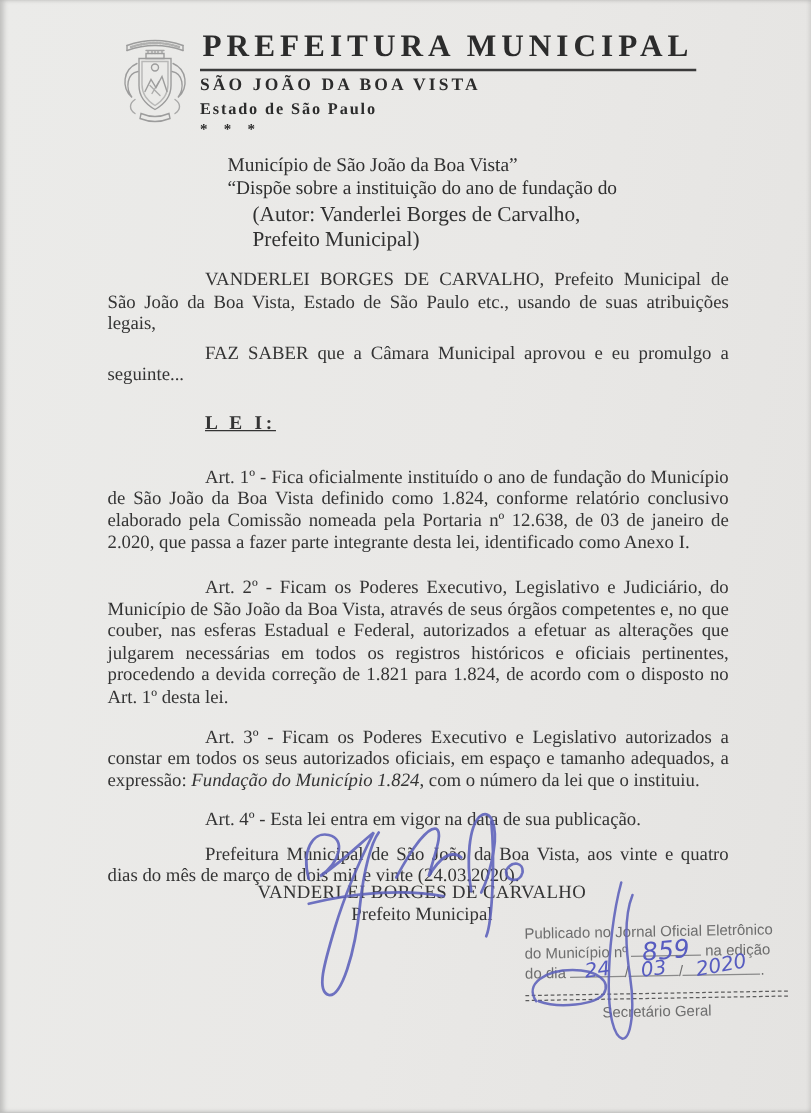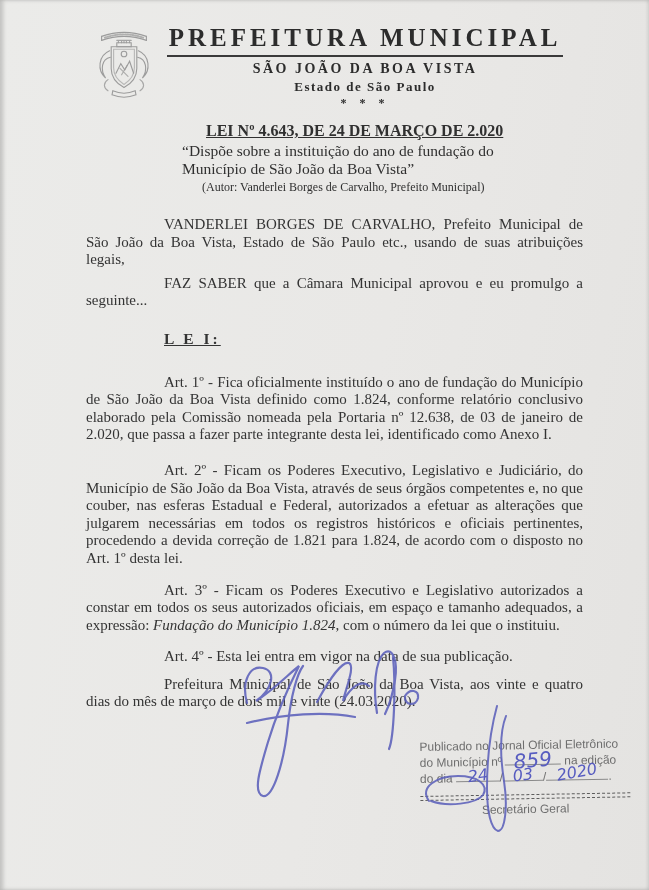--- a/index.html
+++ b/index.html
@@ -5,33 +5,33 @@
   html,body{margin:0;padding:0;}
   body{width:649px;height:890px;background:#cfcfcd;font-family:"Liberation Serif",serif;}
   .page{
     position:relative;width:649px;height:890px;overflow:hidden;
     background:linear-gradient(100deg,#ebebe9 0%,#e9e8e6 55%,#e4e3e1 100%);
     box-shadow:inset 3px 0 4px rgba(0,0,0,.18), inset -2px 0 3px rgba(0,0,0,.08);
     color:#333;
   }
   
   .crest{position:absolute;left:92px;top:22px;width:64px;height:80px;opacity:.85;}
-  .header{position:absolute;left:160px;top:24px;width:410px;text-align:center;color:#2c2c2c;}
+  .header{position:absolute;left:160px;top:24px;width:410px;text-align:left;color:#2c2c2c;}
   .org-title{
     display:inline-block;margin:0;font-size:25px;font-weight:bold;letter-spacing:4px;
     border-bottom:2px solid #3a3a3a;padding:0 2px 3px 2px;white-space:nowrap;
   }
   .city{font-size:14px;font-weight:bold;letter-spacing:2.5px;margin-top:4px;}
   .state{font-size:13px;font-weight:bold;letter-spacing:1.5px;margin-top:2px;}
   .stars{font-size:12px;font-weight:bold;letter-spacing:5px;margin-top:1px;}
   
   .title-block{position:absolute;left:86px;top:122px;width:420px;color:#303030;}
   .law-title{font-size:16px;font-weight:bold;text-decoration:underline;margin-left:120px;white-space:nowrap;}
   .law-quote{font-size:15.5px;margin-left:96px;margin-top:2px;line-height:18px;}
-  .law-author{font-size:12px;margin-left:116px;margin-top:2px;}
+  .law-author{font-size:17px;margin-left:116px;margin-top:2px;}
   
   .body-col{position:absolute;left:86px;top:216px;width:497px;font-size:15px;line-height:17.6px;color:#343434;}
   .body-col p{margin:0;text-align:justify;text-indent:78px;}
   .p2{margin-top:6px !important;}
   .lei-heading{margin-top:20px;margin-left:78px;font-weight:bold;font-size:15.5px;letter-spacing:3px;text-decoration:underline;}
   .art1{margin-top:26px !important;}
   .art2{margin-top:18px !important;}
   .art3{margin-top:14px !important;}
   .art4{margin-top:14px !important;}
   .closing{margin-top:10px !important;}
@@ -88,40 +88,41 @@
   </svg>
 
   <div class="header">
     <div class="org-title">PREFEITURA  MUNICIPAL</div>
     <div class="city">SÃO JOÃO DA BOA VISTA</div>
     <div class="state">Estado de São Paulo</div>
     <div class="stars">* * *</div>
   </div>
 
   <div class="title-block">
-    <div class="law-title">LEI Nº 4.643, DE 24 DE MARÇO DE 2.020</div>
     <div class="law-quote">
+      <div>Município de São João da Boa Vista”</div>
       <div>“Dispõe sobre a instituição do ano de fundação do</div>
-      <div>Município de São João da Boa Vista”</div>
     </div>
     <div class="law-author">(Autor: Vanderlei Borges de Carvalho, Prefeito Municipal)</div>
   </div>
 
   <div class="body-col">
     <p class="p1">VANDERLEI BORGES DE CARVALHO, Prefeito Municipal de São João da Boa Vista, Estado de São Paulo etc., usando de suas atribuições legais,</p>
     <p class="p2">FAZ SABER que a Câmara Municipal aprovou e eu promulgo a seguinte...</p>
     <div class="lei-heading">L E I:</div>
     <p class="art1">Art. 1º - Fica oficialmente instituído o ano de fundação do Município de São João da Boa Vista definido como 1.824, conforme relatório conclusivo elaborado pela Comissão nomeada pela Portaria nº 12.638, de 03 de janeiro de 2.020, que passa a fazer parte integrante desta lei, identificado como Anexo I.</p>
     <p class="art2">Art. 2º - Ficam os Poderes Executivo, Legislativo e Judiciário, do Município de São João da Boa Vista, através de seus órgãos competentes e, no que couber, nas esferas Estadual e Federal, autorizados a efetuar as alterações que julgarem necessárias em todos os registros históricos e oficiais pertinentes, procedendo a devida correção de 1.821 para 1.824, de acordo com o disposto no Art. 1º desta lei.</p>
     <p class="art3"><span>Art. 3º - Ficam os Poderes Executivo e Legislativo autorizados a constar em todos os seus autorizados oficiais, em espaço e tamanho adequados, a expressão: </span><span class="bold-italic">Fundação do Município 1.824</span><span>, com o número da lei que o instituiu.</span></p>
     <p class="art4">Art. 4º - Esta lei entra em vigor na data de sua publicação.</p>
     <p class="closing">Prefeitura Municipal de São João da Boa Vista, aos vinte e quatro dias do mês de março de dois mil e vinte (24.03.2020).</p>
   </div>
 
   <div class="sig-block">
+    <div class="sig-name">VANDERLEI BORGES DE CARVALHO</div>
+    <div class="sig-role">Prefeito Municipal</div>
   </div>
 
   <div class="stamp">
     <div class="stamp-line">Publicado no Jornal Oficial Eletrônico</div>
     <div class="stamp-line">
       <span>do Município nº</span><span class="blank b-num"><span class="hw hw-num">859</span></span><span>na edição</span>
     </div>
     <div class="stamp-line">
       <span>do dia</span><span class="blank b-day"><span class="hw">24</span></span>/<span class="blank b-month"><span class="hw">03</span></span>/<span class="blank b-year"><span class="hw hw-year">2020</span></span><span>.</span>
     </div>

